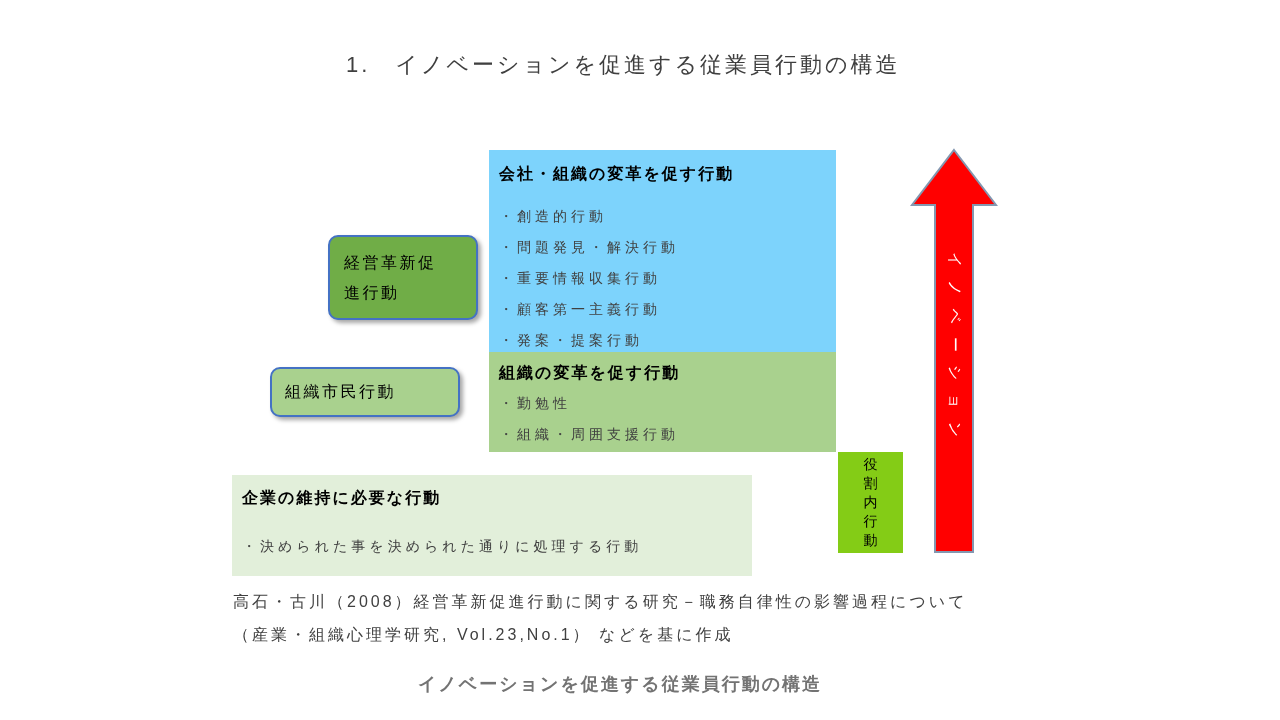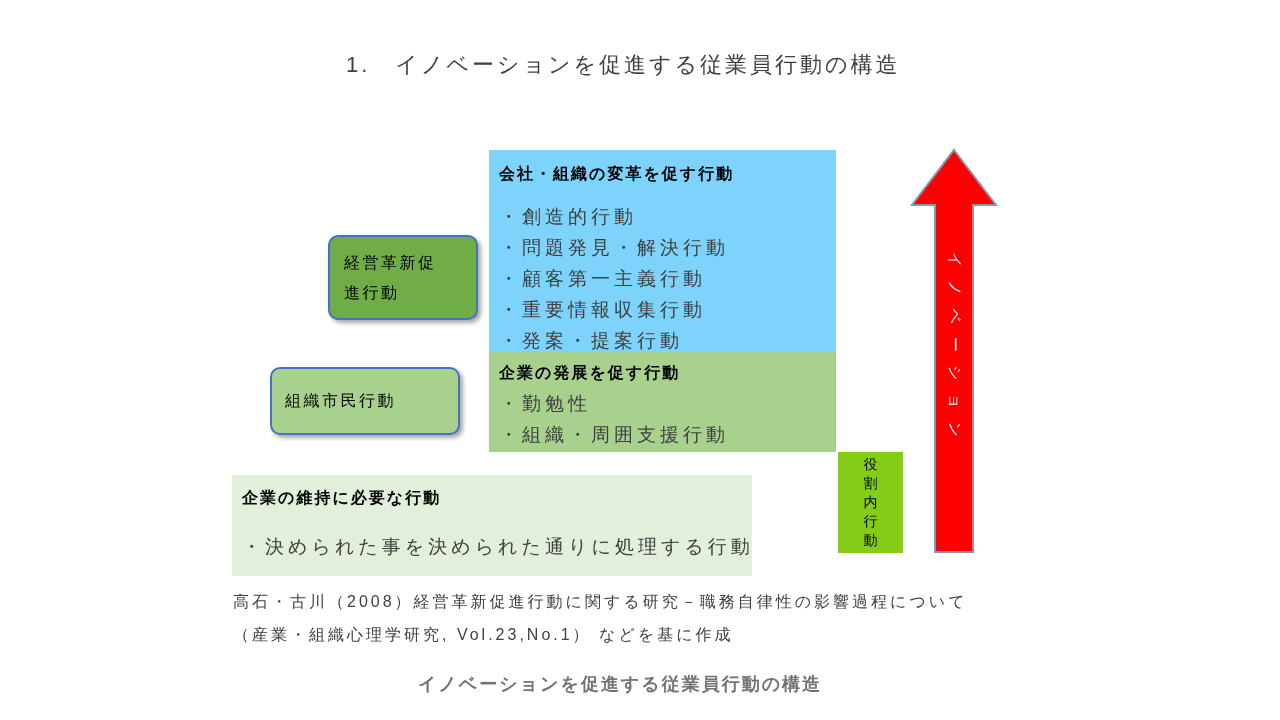--- a/index.html
+++ b/index.html
@@ -28,21 +28,21 @@
   .box .hdr {
     font-size: 16px;
     font-weight: bold;
     letter-spacing: 2px;
     color: #000;
     padding: 12px 0 0 10px;
     line-height: 22px;
   }
   .box .items { padding: 0 0 0 10px; }
   .box .item {
-    font-size: 19px;
+    font-size: 14px;
     line-height: 31px;
     letter-spacing: 4px;
     color: #404040;
     white-space: nowrap;
   }
   .box-transform { left: 489px; top: 150px; width: 347px; height: 202px; background: #7dd3fc; }
   .box-transform .hdr { padding-top: 13px; }
   .box-transform .items { padding-top: 16px; }
   .box-develop  { left: 489px; top: 352px; width: 347px; height: 100px; background: #A9D18E; }
   .box-develop .hdr { padding-top: 10px; }
@@ -56,21 +56,21 @@
     border: 2px solid #4472C4;
     border-radius: 10px;
     box-shadow: 3px 3px 4px rgba(0,0,0,0.35);
     font-weight: normal;
     font-size: 16px;
     letter-spacing: 2.5px;
     color: #000;
   }
   .rbox1 { left: 328px; top: 235px; width: 150px; height: 85px; background: #70AD47; padding: 11px 0 0 14px; }
   .rbox1 .rline { display: block; line-height: 30px; }
-  .rbox2 { left: 270px; top: 367px; width: 190px; height: 68px; background: #A9D18E; display: flex; align-items: center; padding-left: 13px; }
+  .rbox2 { left: 270px; top: 367px; width: 190px; height: 50px; background: #A9D18E; display: flex; align-items: center; padding-left: 13px; }
 
   
   .col { display: flex; align-items: center; justify-content: center; }
   .col-outer { left: 838px; top: 150px; width: 65px; height: 302px; background: #FFE699; }
   .col-inner { left: 838px; top: 452px; width: 65px; height: 101px; background: #84cc16; }
   .vtext {
     width: 16px;
     font-size: 14px;
     line-height: 19px;
     text-align: center;
@@ -124,28 +124,28 @@
   </div>
   <div class="abs rbox rbox2">
     <span>組織市民行動</span>
   </div>
 
   <div class="abs box box-transform">
     <div class="hdr">会社・組織の変革を促す行動</div>
     <div class="items">
       <div class="item">・創造的行動</div>
       <div class="item">・問題発見・解決行動</div>
+      <div class="item">・重要情報収集行動</div>
       <div class="item">・顧客第一主義行動</div>
-      <div class="item">・重要情報収集行動</div>
       <div class="item">・発案・提案行動</div>
     </div>
   </div>
 
   <div class="abs box box-develop">
-    <div class="hdr">企業の発展を促す行動</div>
+    <div class="hdr">組織の変革を促す行動</div>
     <div class="items">
       <div class="item">・勤勉性</div>
       <div class="item">・組織・周囲支援行動</div>
     </div>
   </div>
 
   <div class="abs box box-maintain">
     <div class="hdr">企業の維持に必要な行動</div>
     <div class="items">
       <div class="item">・決められた事を決められた通りに処理する行動</div>

